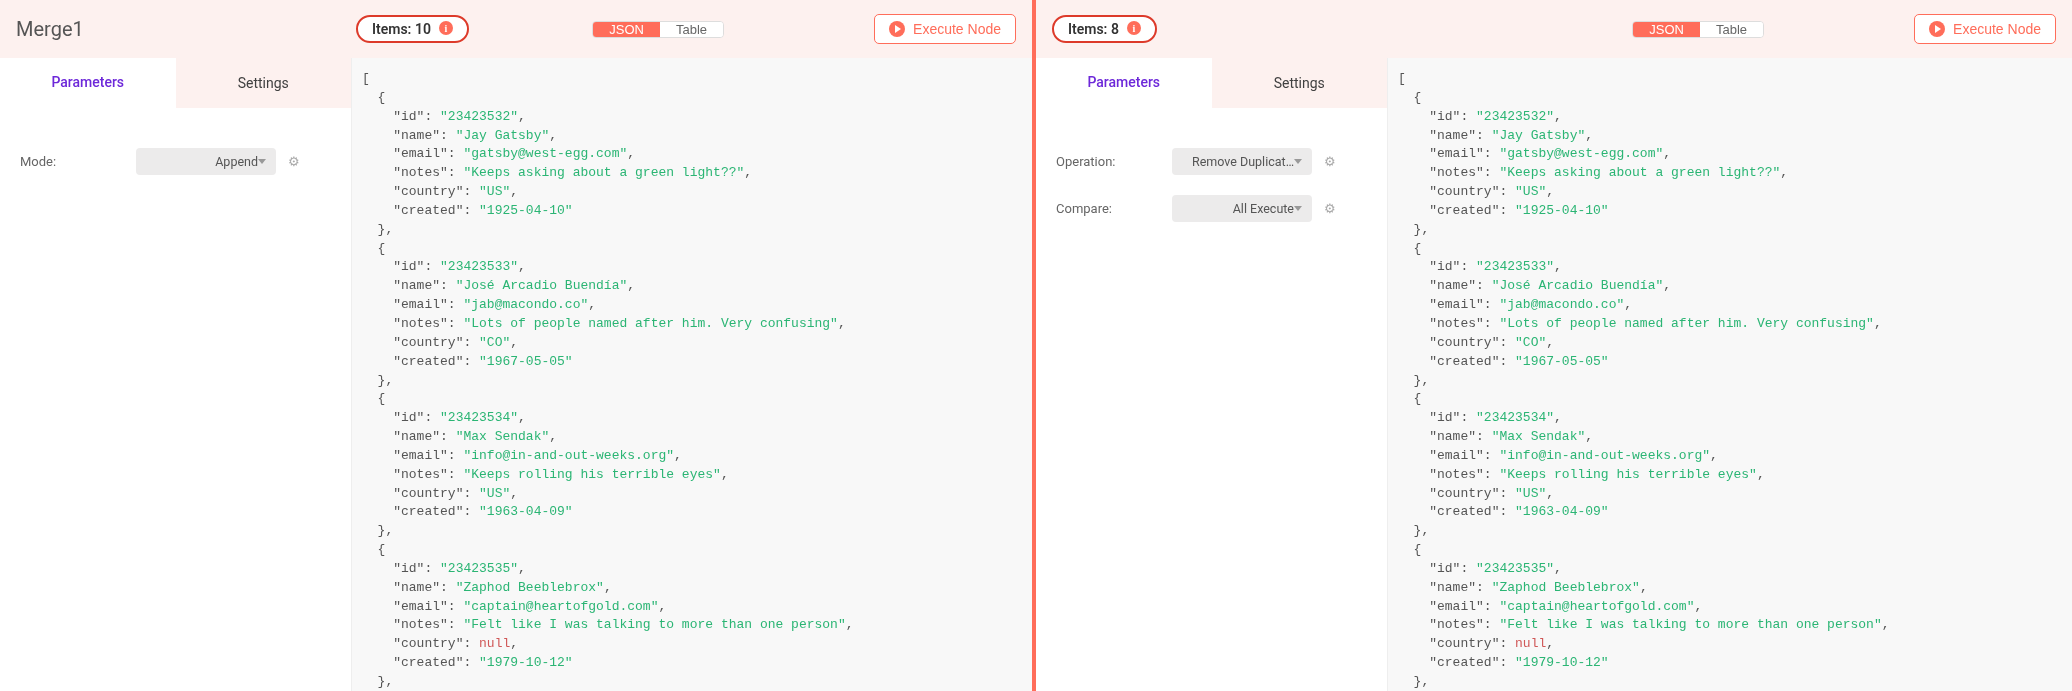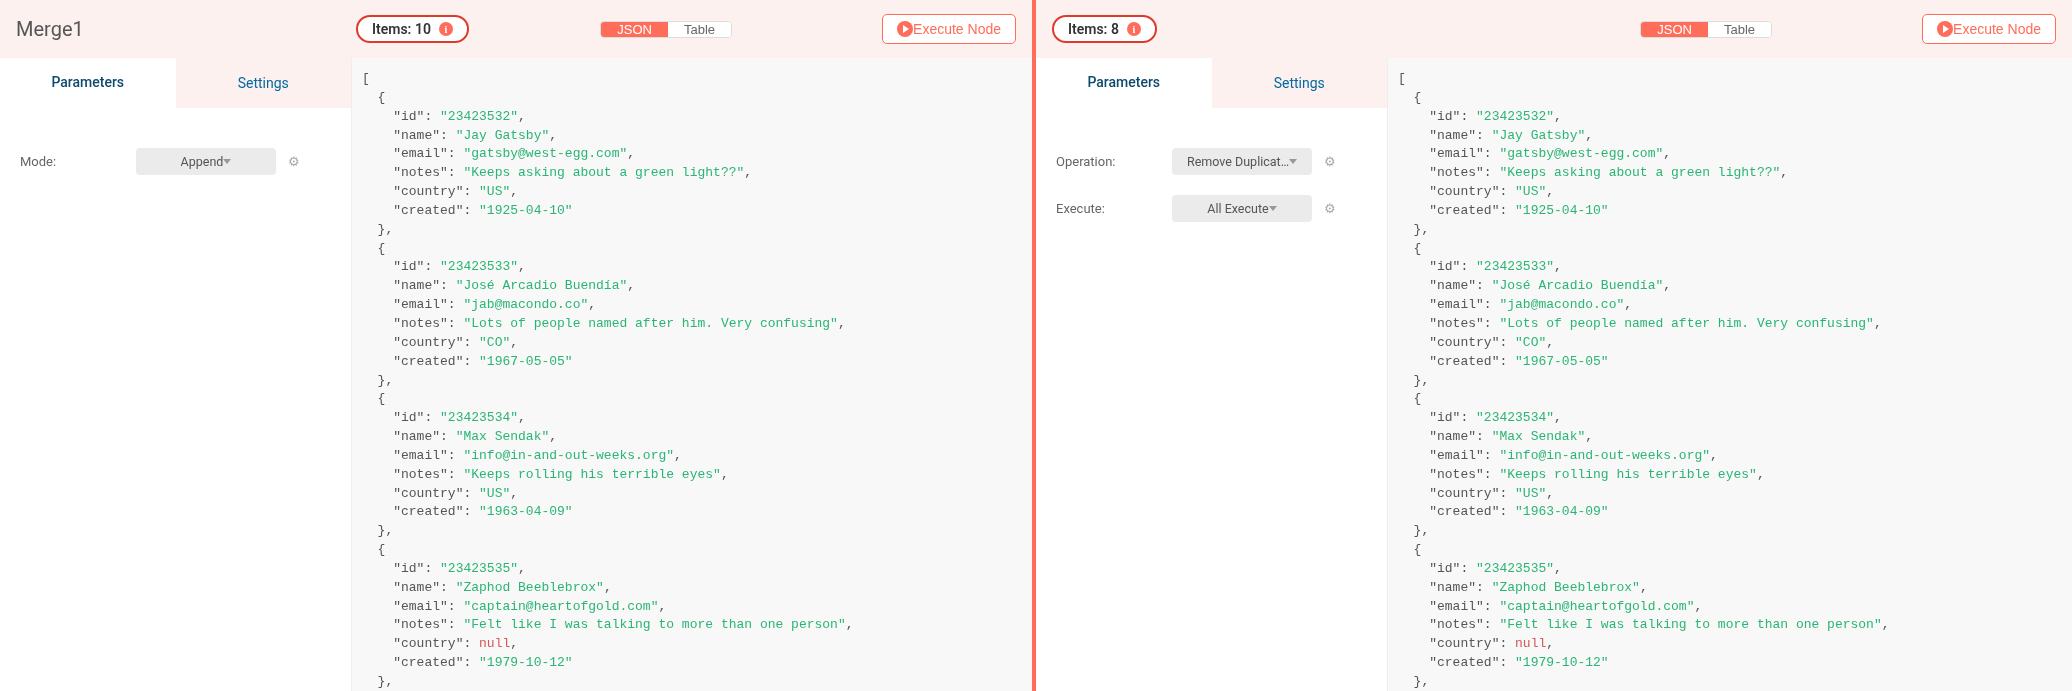--- a/index.html
+++ b/index.html
@@ -31,21 +31,20 @@
 }
 .node-title {
   font-size: 20px;
   font-weight: 400;
   color: #555;
   flex: 0 0 auto;
   width: 340px;
 }
 .items-pill {
   display: inline-flex;
-  align-items: center;
   gap: 8px;
   border: 2.5px solid #dd3a2a;
   border-radius: 18px;
   padding: 4px 14px;
   background: #fff;
   font-size: 14px;
   font-weight: 600;
   color: #333;
 }
 .info-dot {
@@ -77,21 +76,21 @@
   color: #666;
 }
 .view-toggle button.active {
   background: #ff6d5a;
   color: #fff;
 }
 .exec-btn {
   margin-left: 150px;
   display: inline-flex;
   align-items: center;
-  gap: 0;
+  gap: 8px;
   border: 1.5px solid #ff6d5a;
   background: #fff;
   color: #ff6d5a;
   border-radius: 5px;
   padding: 6px 14px;
   font-size: 14px;
   font-weight: 500;
   cursor: pointer;
 }
 .play-circle {
@@ -126,24 +125,24 @@
   height: 50px;
   background: #fdf1ef;
 }
 .tab {
   flex: 1;
   display: flex;
   align-items: center;
   justify-content: center;
   font-size: 14px;
   cursor: pointer;
-  color: #0369a1;
+  color: #404040;
 }
 .tab.active {
-  color: #0c4a6e;
+  color: #6d28d9;
   font-weight: 500;
   background: #fff;
   border-bottom: 2px solid transparent;
 }
 .params {
   padding: 20px 20px;
 }
 .param-row {
   display: flex;
   align-items: center;
@@ -152,21 +151,21 @@
 }
 .param-label {
   width: 116px;
   font-size: 13px;
   color: #666;
 }
 .select {
   flex: 1;
   display: flex;
   align-items: center;
-  justify-content: center;
+  justify-content: flex-end;
   background: #ecebeb;
   border-radius: 4px;
   padding: 6px 10px;
   font-size: 12.5px;
   color: #555;
   cursor: pointer;
   max-width: 140px;
 }
 .chevron {
   width: 0; height: 0;
@@ -292,21 +291,21 @@
       <div class="params">
         <div class="param-row">
           <div class="param-label">Operation:</div>
           <div class="select">
             <span>Remove Duplicat…</span>
             <span class="chevron"></span>
           </div>
           <span class="gear">⚙</span>
         </div>
         <div class="param-row">
-          <div class="param-label">Execute:</div>
+          <div class="param-label">Compare:</div>
           <div class="select">
             <span>All Execute</span>
             <span class="chevron"></span>
           </div>
           <span class="gear">⚙</span>
         </div>
       </div>
     </div>
     <div class="output" id="output-right">[
   {

